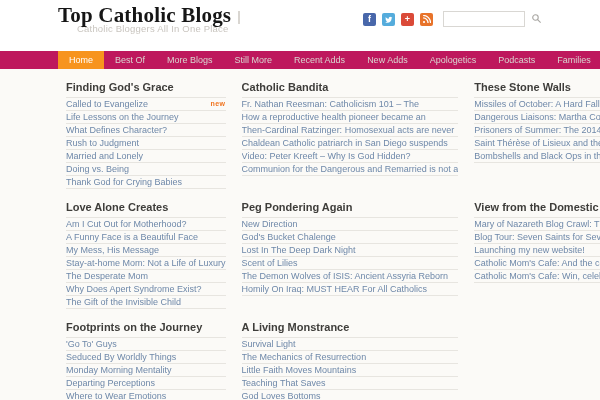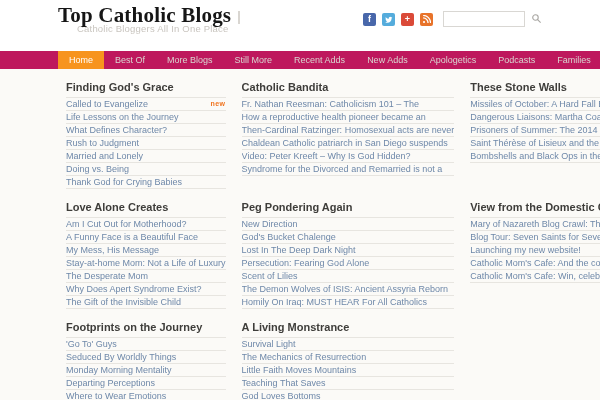--- a/index.html
+++ b/index.html
@@ -147,21 +147,21 @@
         <li>
           <a>Then-Cardinal Ratzinger: Homosexual acts are never</a>
         </li>
         <li>
           <a>Chaldean Catholic patriarch in San Diego suspends</a>
         </li>
         <li>
           <a>Video: Peter Kreeft – Why Is God Hidden?</a>
         </li>
         <li>
-          <a>Syndrome for the Divorced and Remarried is not a</a>
+          <a>Communion for the Dangerous and Remarried is not a</a>
         </li>
       </ul>
     </section>
     <section class="col">
       <h2>These Stone Walls</h2>
       <ul>
         <li>
           <a>Missiles of October: A Hard Fall Behind the Walls</a>
         </li>
         <li>
@@ -210,23 +210,20 @@
         <li>
           <a>New Direction</a>
         </li>
         <li>
           <a>God's Bucket Chalenge</a>
         </li>
         <li>
           <a>Lost In The Deep Dark Night</a>
         </li>
         <li>
-          <a>Persecution: Fearing God Alone</a>
-        </li>
-        <li>
           <a>Scent of Lilies</a>
         </li>
         <li>
           <a>The Demon Wolves of ISIS: Ancient Assyria Reborn</a>
         </li>
         <li>
           <a>Homily On Iraq: MUST HEAR For All Catholics</a>
         </li>
       </ul>
     </section>

